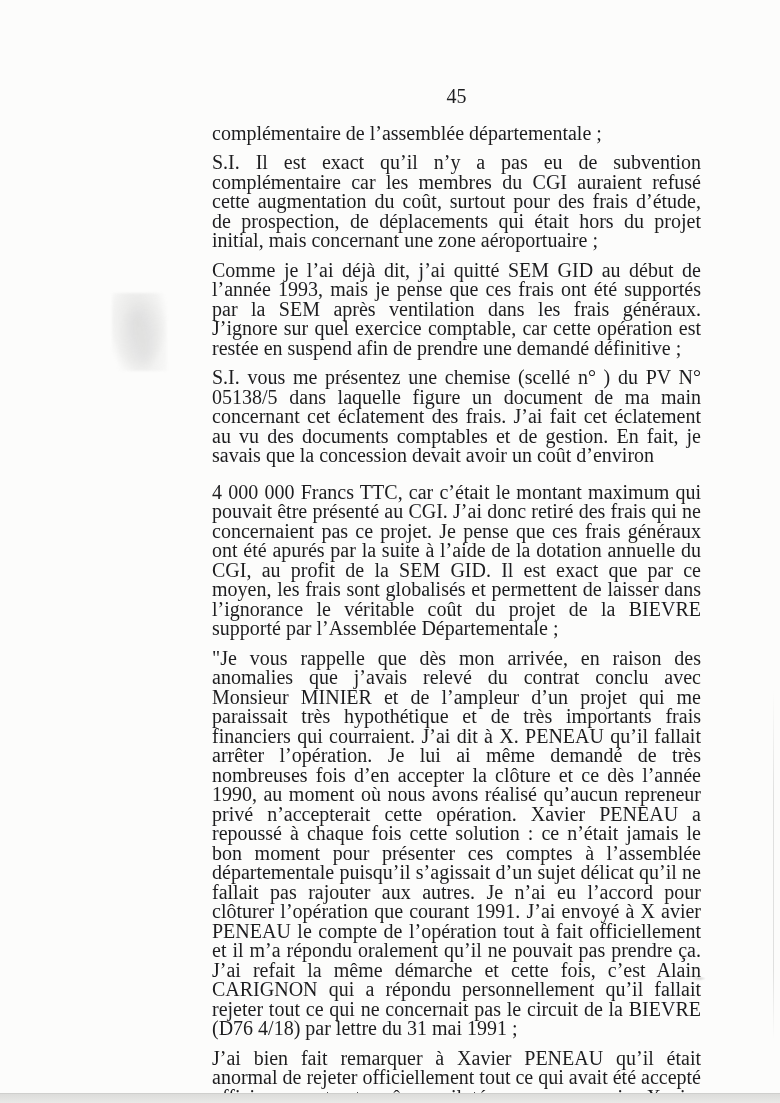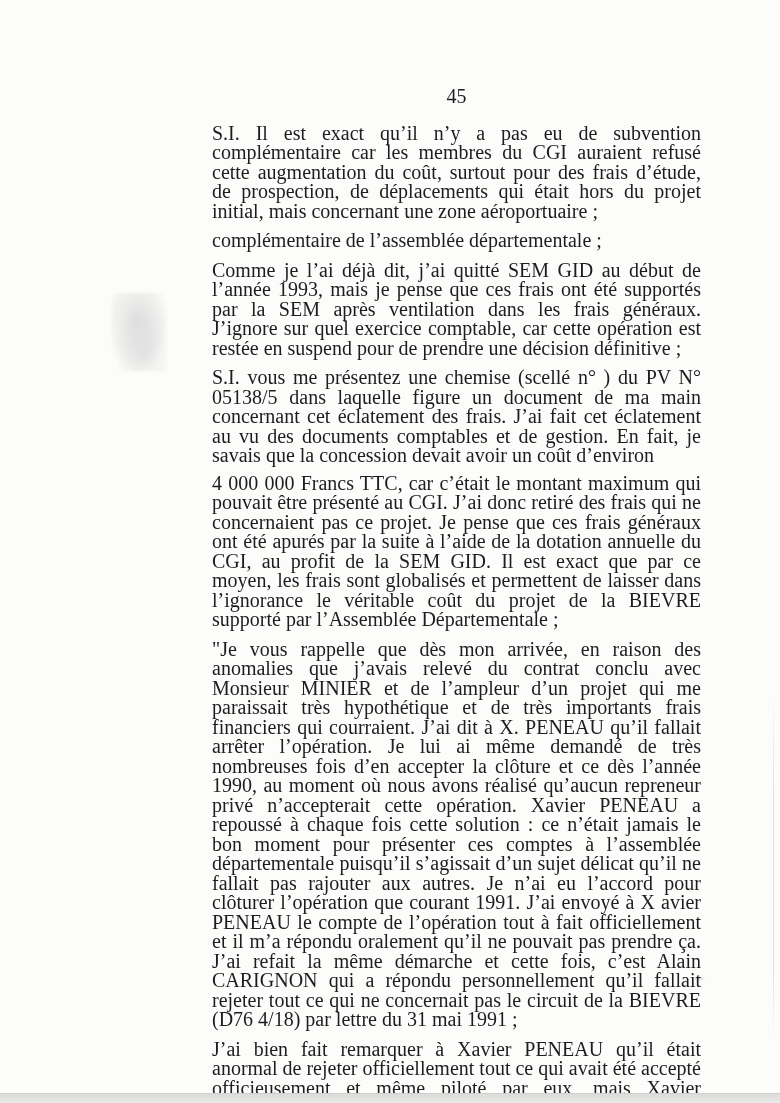--- a/index.html
+++ b/index.html
@@ -29,21 +29,21 @@
   }
 
   .content p {
     margin: 0 0 10px 0;
     text-align: justify;
     text-justify: inter-word;
     hyphens: none;
   }
 
   
-  .content p.flush { margin-bottom: 8px; }
+  .content p.flush { margin-bottom: 17px; }
 
   
   .smudge {
     position: absolute;
     left: 112px;
     top: 293px;
     width: 55px;
     height: 78px;
     background:
       radial-gradient(ellipse at 45% 35%, rgba(140,140,140,0.22), rgba(160,160,160,0.10) 55%, rgba(0,0,0,0) 75%),
@@ -81,23 +81,23 @@
 
 <div class="page">
 
   <div class="smudge"></div>
   <div class="speck-1"></div>
   <div class="edge-line"></div>
 
   <div class="content">
     <div class="page-number"><span>45</span></div>
 
+    <p>complémentaire de l’assemblée départementale ;</p>
     <p>S.I. Il est exact qu’il n’y a pas eu de subvention complémentaire car les membres du CGI auraient refusé cette augmentation du coût, surtout pour des frais d’étude, de prospection, de déplacements qui était hors du projet initial, mais concernant une zone aéroportuaire ;</p>
-    <p>complémentaire de l’assemblée départementale ;</p>
-    <p>Comme je l’ai déjà dit, j’ai quitté SEM GID au début de l’année 1993, mais je pense que ces frais ont été supportés par la SEM après ventilation dans les frais généraux. J’ignore sur quel exercice comptable, car cette opération est restée en suspend pour de prendre une décision définitive ;</p>
+    <p>Comme je l’ai déjà dit, j’ai quitté SEM GID au début de l’année 1993, mais je pense que ces frais ont été supportés par la SEM après ventilation dans les frais généraux. J’ignore sur quel exercice comptable, car cette opération est restée en suspend afin de prendre une demandé définitive ;</p>
     <p class="flush">S.I. vous me présentez une chemise (scellé n° ) du PV N° 05138/5 dans laquelle figure un document de ma main concernant cet éclatement des frais. J’ai fait cet éclatement au vu des documents comptables et de gestion. En fait, je savais que la concession devait avoir un coût d’environ</p>
     <p>4 000 000 Francs TTC, car c’était le montant maximum qui pouvait être présenté au CGI. J’ai donc retiré des frais qui ne concernaient pas ce projet. Je pense que ces frais généraux ont été apurés par la suite à l’aide de la dotation annuelle du CGI, au profit de la SEM GID. Il est exact que par ce moyen, les frais sont globalisés et permettent de laisser dans l’ignorance le véritable coût du projet de la BIEVRE supporté par l’Assemblée Départementale ;</p>
     <p>"Je vous rappelle que dès mon arrivée, en raison des anomalies que j’avais relevé du contrat conclu avec Monsieur MINIER et de l’ampleur d’un projet qui me paraissait très hypothétique et de très importants frais financiers qui courraient. J’ai dit à X. PENEAU qu’il fallait arrêter l’opération. Je lui ai même demandé de très nombreuses fois d’en accepter la clôture et ce dès l’année 1990, au moment où nous avons réalisé qu’aucun repreneur privé n’accepterait cette opération. Xavier PENEAU a repoussé à chaque fois cette solution : ce n’était jamais le bon moment pour présenter ces comptes à l’assemblée départementale puisqu’il s’agissait d’un sujet délicat qu’il ne fallait pas rajouter aux autres. Je n’ai eu l’accord pour clôturer l’opération que courant 1991. J’ai envoyé à X avier PENEAU le compte de l’opération tout à fait officiellement et il m’a répondu oralement qu’il ne pouvait pas prendre ça. J’ai refait la même démarche et cette fois, c’est Alain CARIGNON qui a répondu personnellement qu’il fallait rejeter tout ce qui ne concernait pas le circuit de la BIEVRE (D76 4/18) par lettre du 31 mai 1991 ;</p>
     <p>J’ai bien fait remarquer à Xavier PENEAU qu’il était anormal de rejeter officiellement tout ce qui avait été accepté officieusement et même piloté par eux, mais Xavier PENEAU m’a dit que je n’avais pas de soucis à me faire et que l’argent qui manquait serait de toutes façons versé sous forme de subventions. C’est pour ces raisons que j’ai donc effectivement dit à</p>
   </div>
 
   <div class="bottom-band"></div>
 </div>
 
 </body></html>

